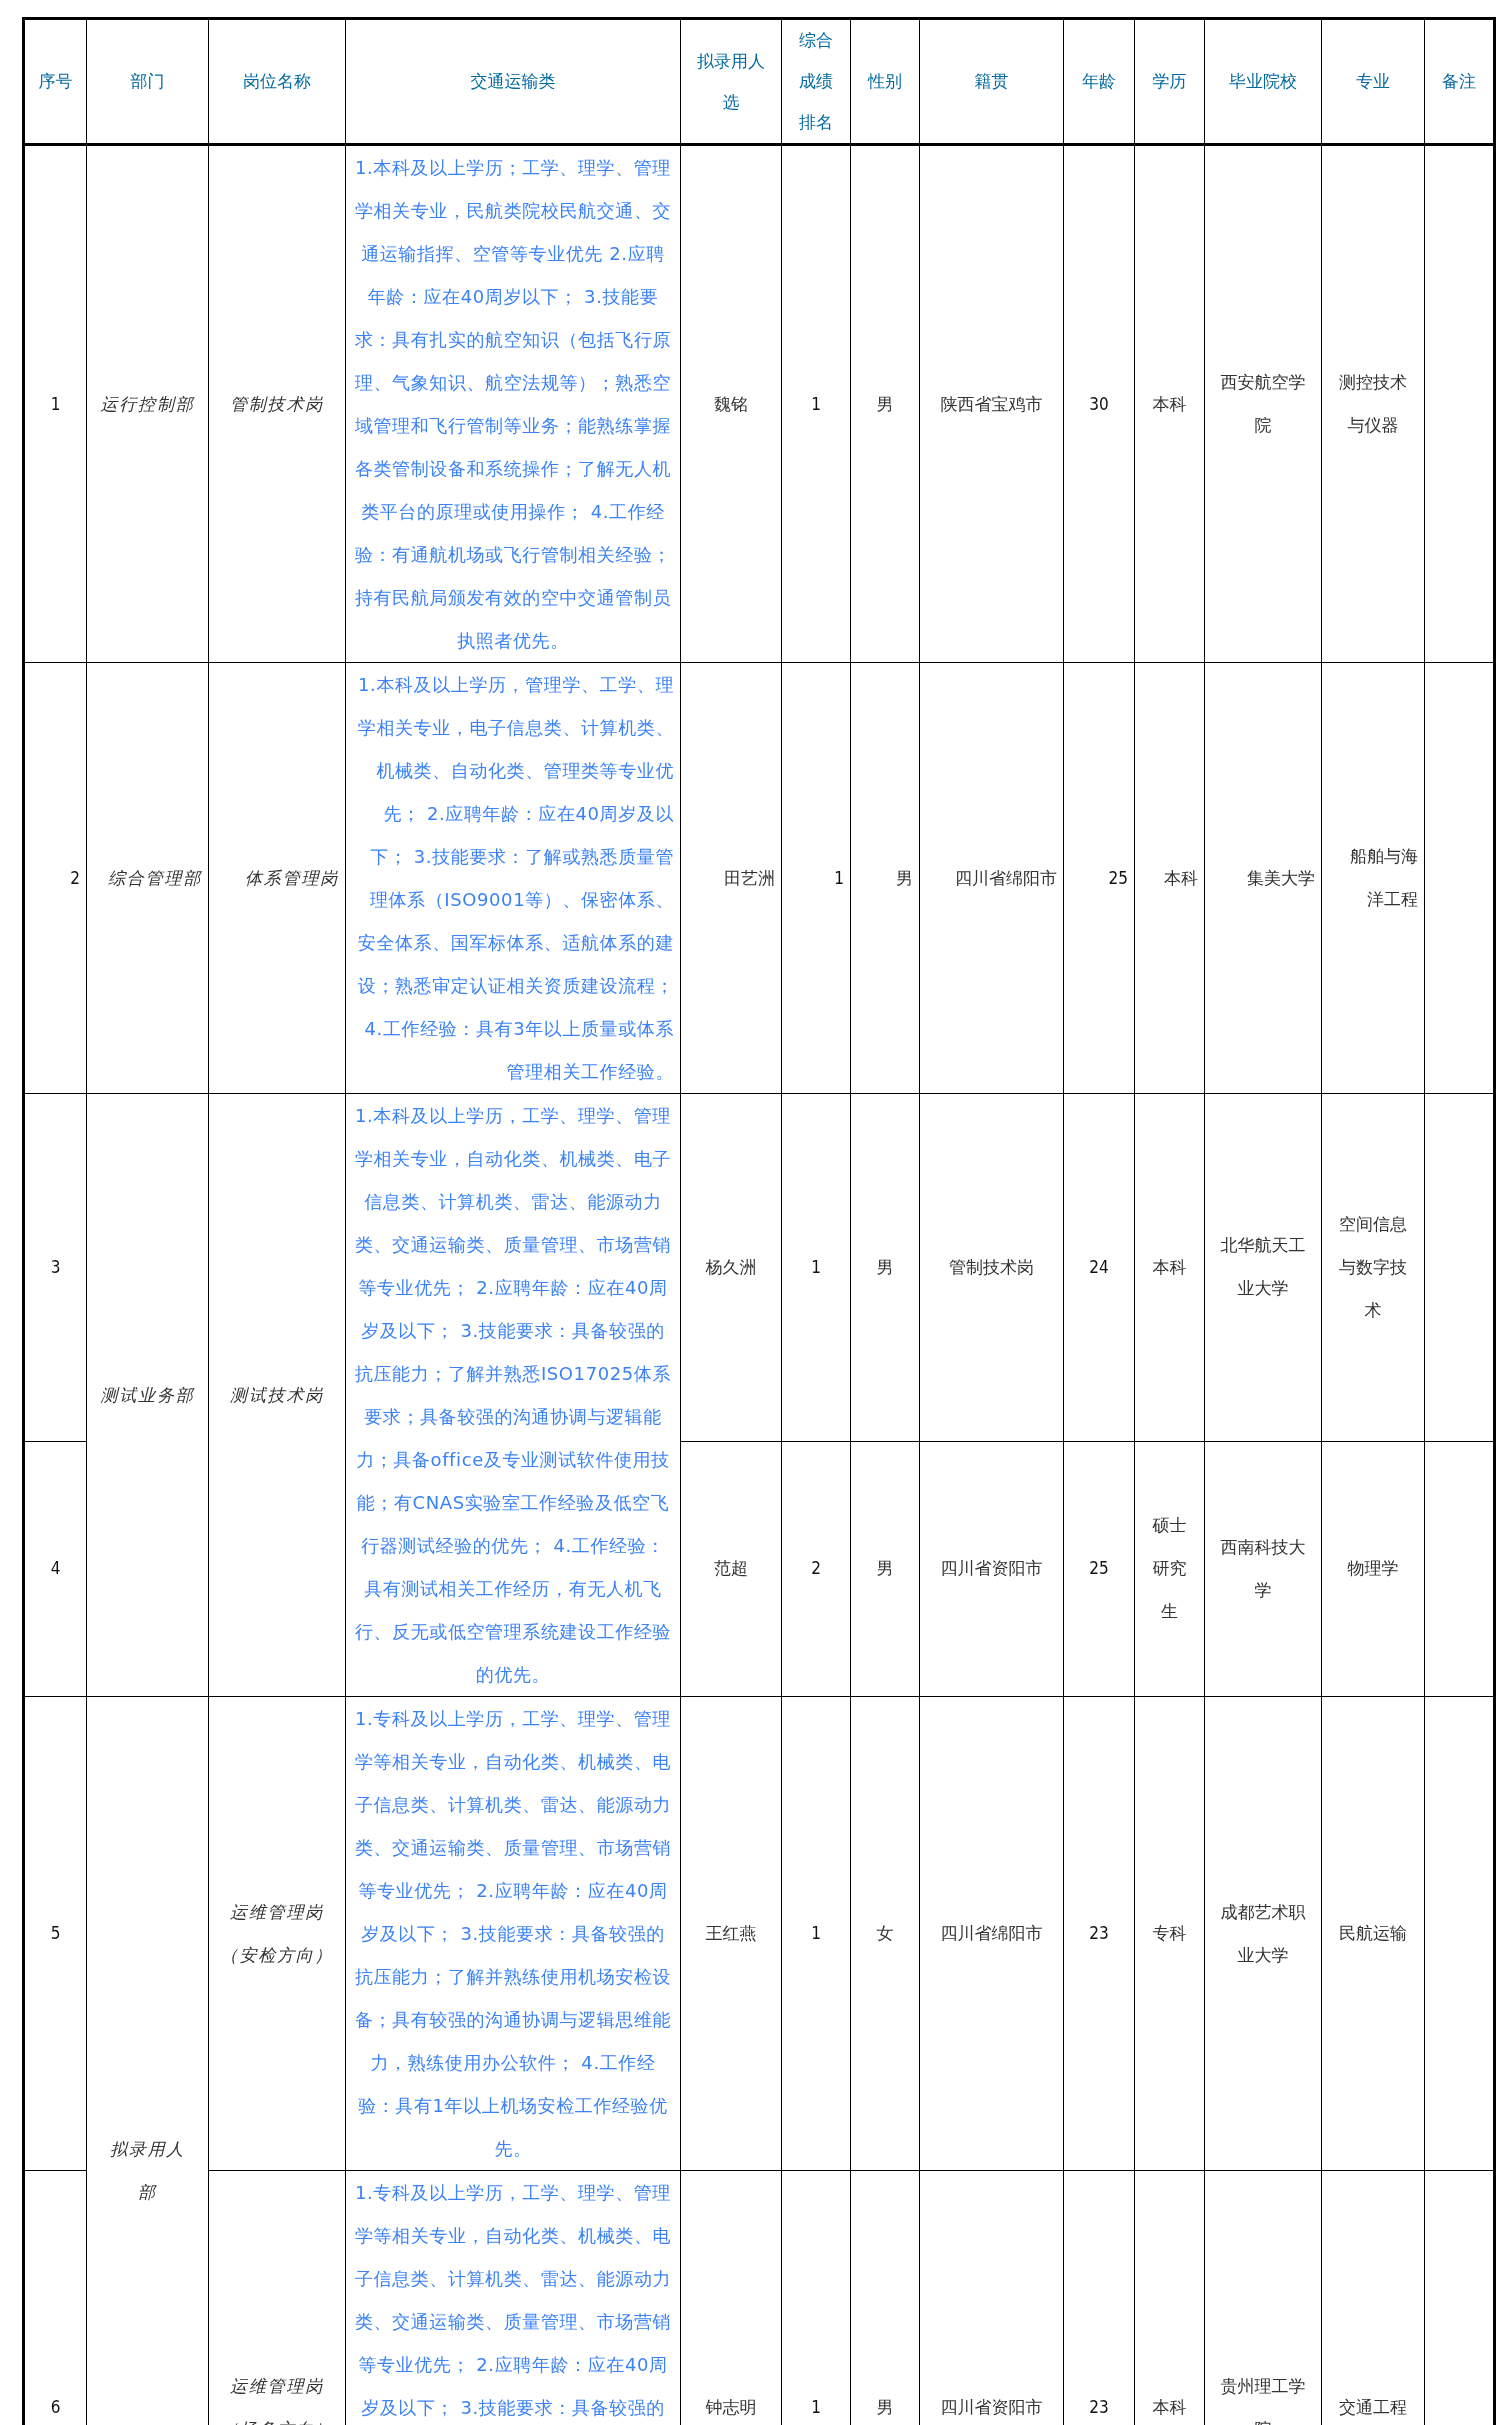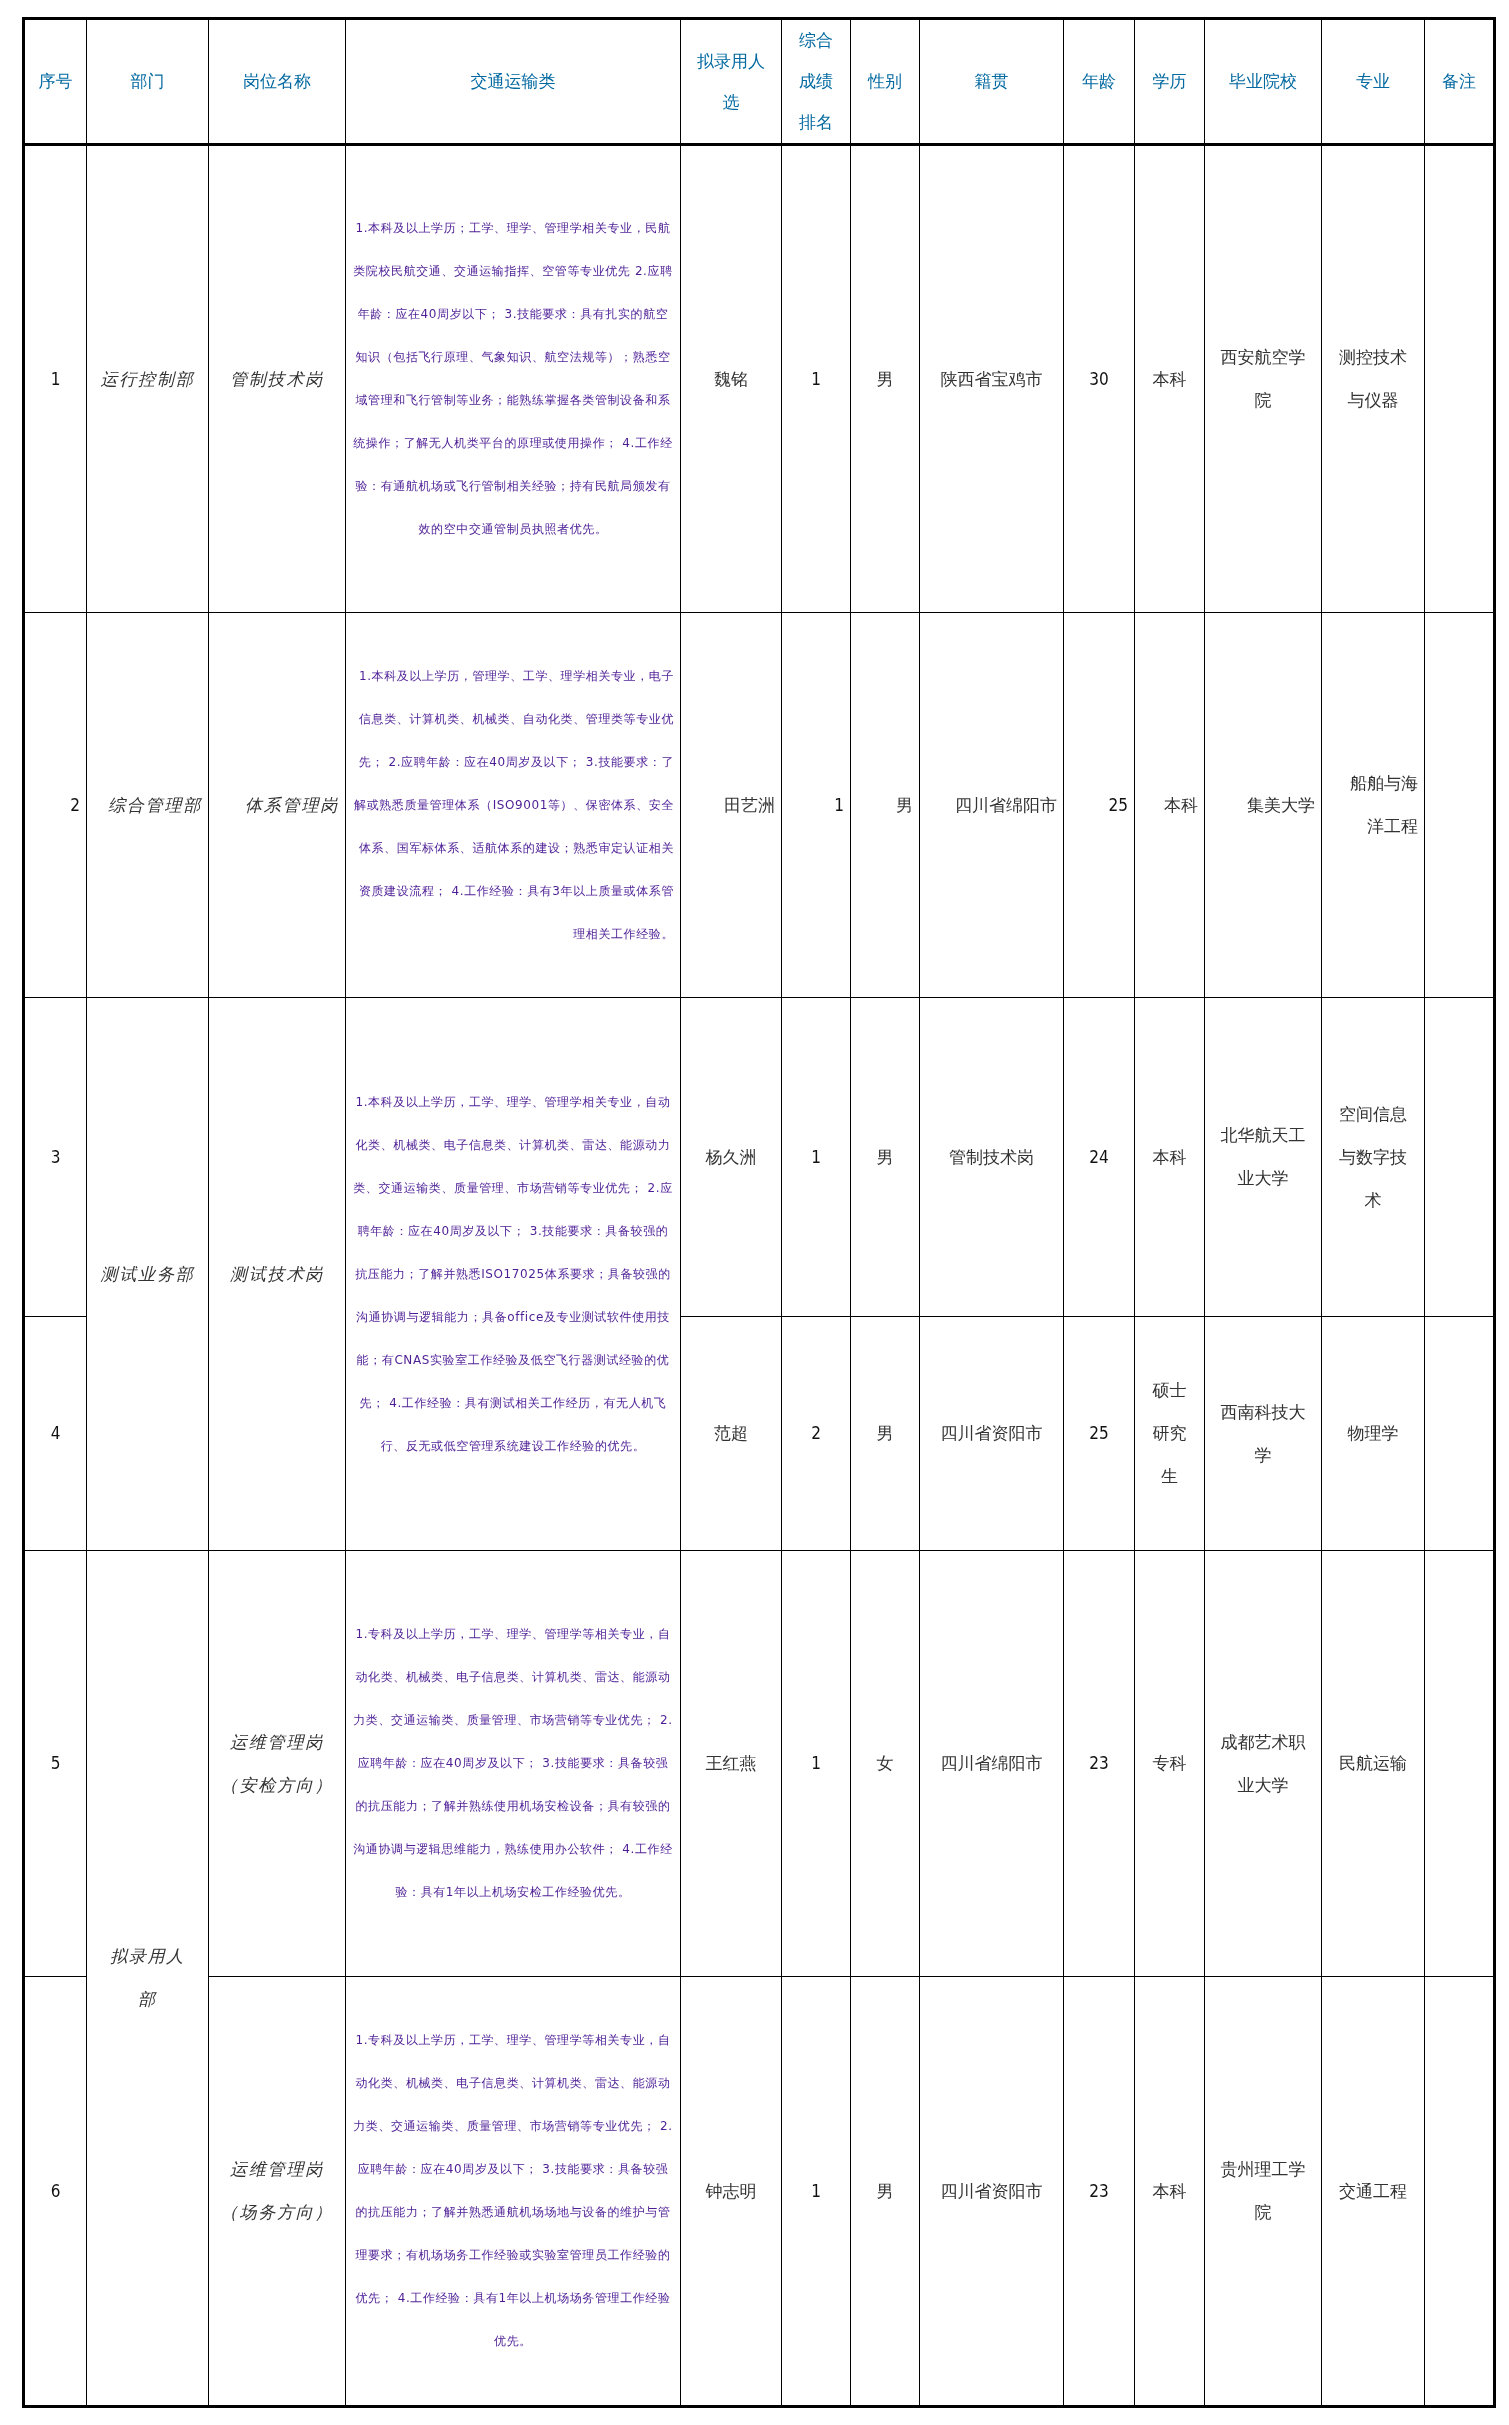--- a/index.html
+++ b/index.html
@@ -6,22 +6,22 @@
   body { width: 1510px; height: 2426px; position: relative; overflow: hidden;
          font-family: "DejaVu Sans", "Liberation Sans", sans-serif; color: #222; }
   table.roster { position: absolute; left: 22px; top: 17px; width: 1470px;
          border-collapse: collapse; table-layout: fixed; border: 3px solid #000; }
   table.roster th, table.roster td { border: 1.2px solid #000; text-align: center;
          vertical-align: middle; padding: 0 6px; }
   table.roster thead th { height: 123px; font-family: "DejaVu Serif", "Liberation Serif", serif;
          font-weight: normal; font-size: 17px; line-height: 41px; color: #0369a1;
          border-bottom: 3.6px solid #000; }
   td { font-size: 17px; line-height: 43px; color: #333; }
-  td.req { text-align: left; font-size: 12px; line-height: 43px; padding: 4.8px 8.5px 4.8px 8.5px;
-           letter-spacing: 0.6px; color: #4c1d95; }
+  td.req { text-align: left; font-size: 18px; line-height: 43px; padding: 4.8px 8.5px 4.8px 8.5px;
+           letter-spacing: 0.6px; color: #3b82f6; }
   td.dept, td.post { letter-spacing: 1.8px; font-style: italic; }
   td.num { font-family: "DejaVu Sans Condensed", "DejaVu Sans", sans-serif; color: #111; }
   tr.r1 td { height: 466px; }
   tr.r2 td { height: 384px; text-align: right; }
   tr.r3 td { height: 318px; }
   tr.r4 td { height: 233px; }
   tr.r5 td { height: 425px; }
   tr.r6 td { height: 428px; }
   .stack span { display: block; }
 </style>

